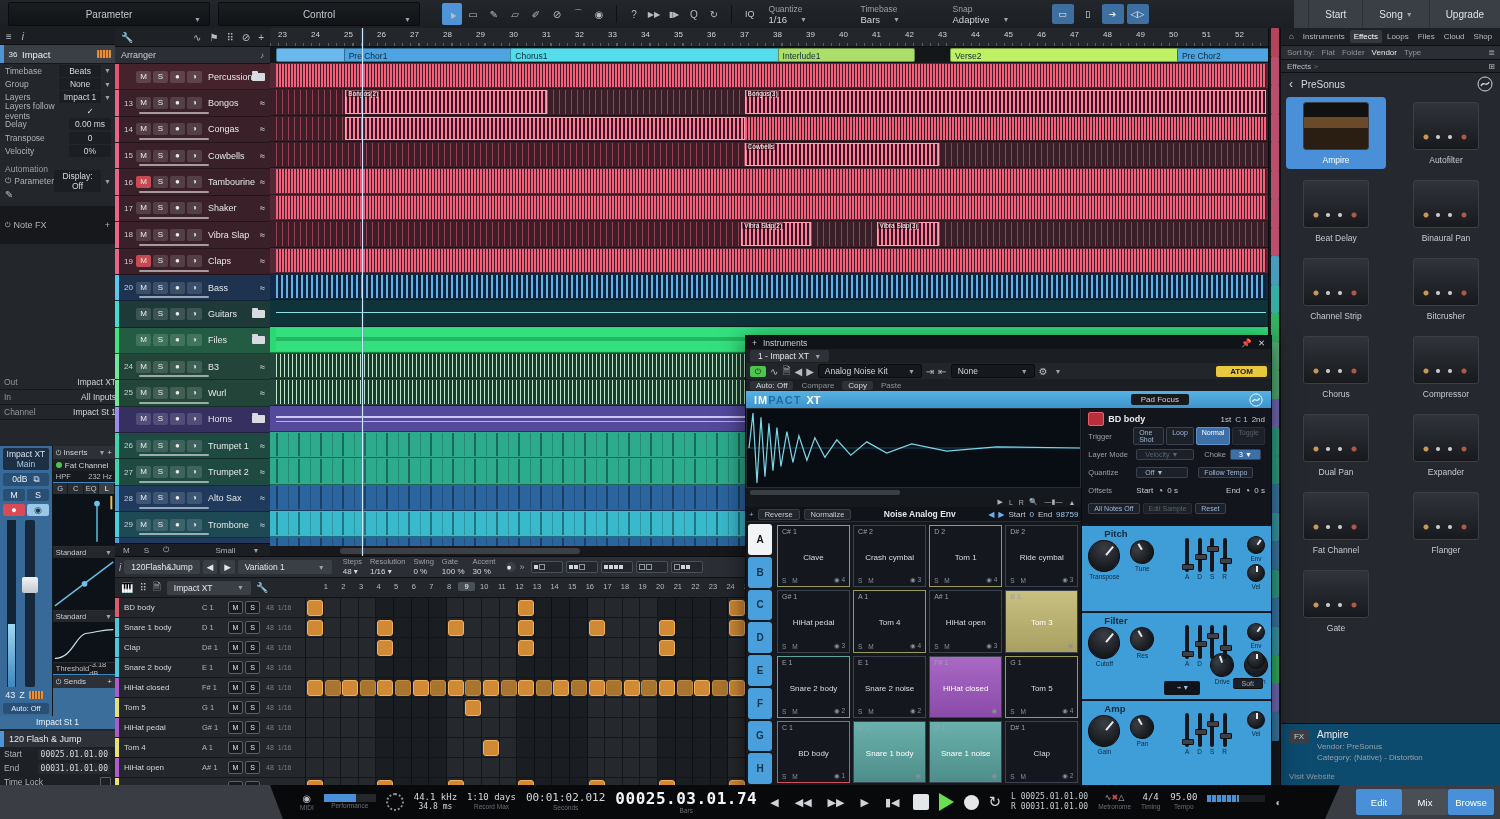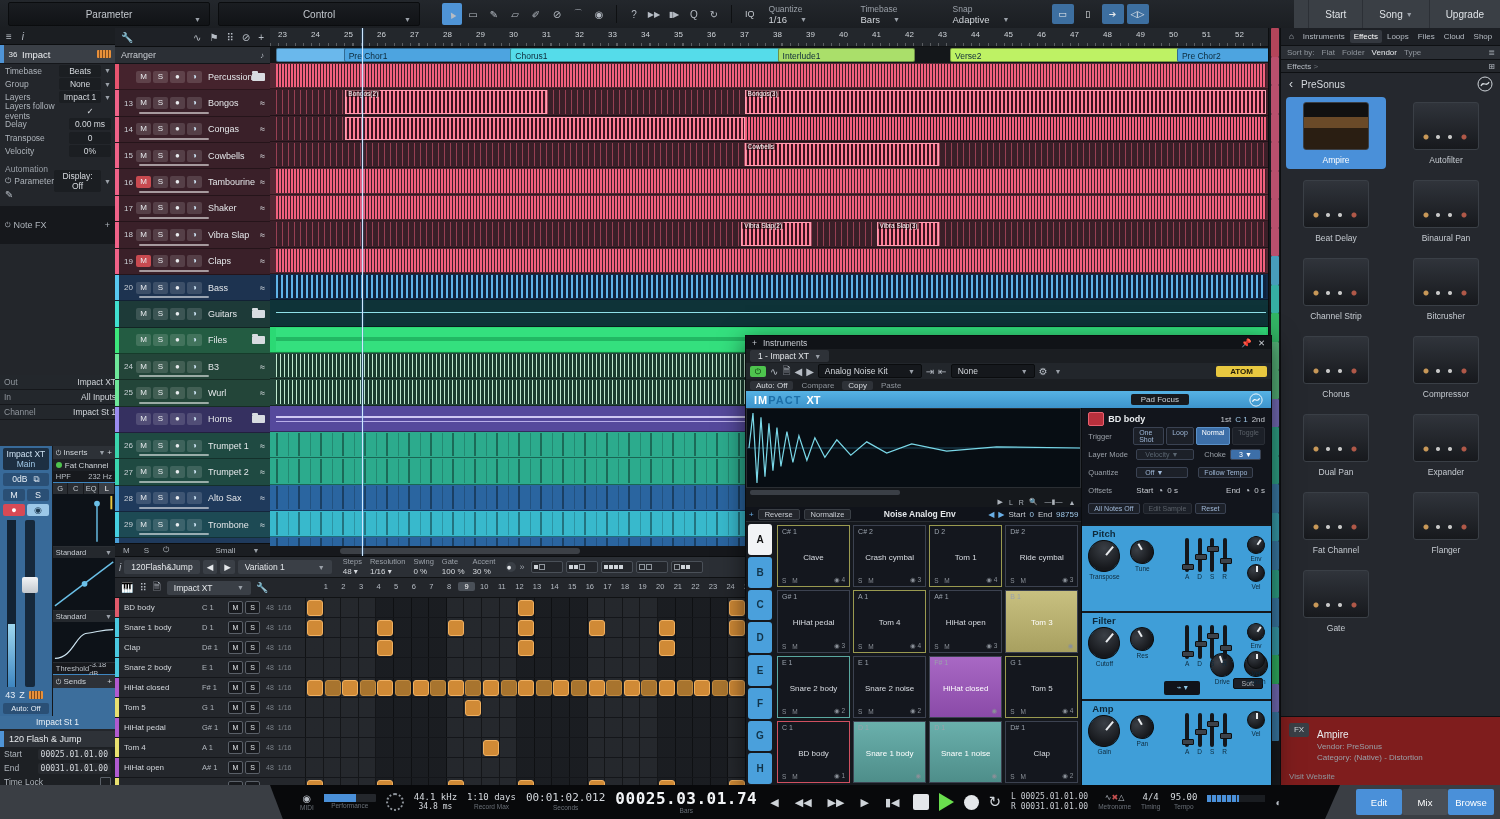--- a/index.html
+++ b/index.html
@@ -128,21 +128,21 @@
   #crumb{height:12px;display:flex;align-items:center;background:#23262b;padding:0 6px;font-size:8px;color:#b6bcc4;border-bottom:1px solid #0e1013;}
   #vendhd{height:22px;display:flex;align-items:center;padding:0 8px;color:#d6dadf;font-size:10px;gap:8px;}
   #tiles{flex:1;display:grid;grid-template-columns:1fr 1fr;align-content:start;justify-items:center;row-gap:6px;padding-top:2px;}
   .tile{width:96px;padding:5px 2px 4px;display:flex;flex-direction:column;align-items:center;gap:5px;border-radius:4px;}
   .tile .img{width:64px;height:46px;background:linear-gradient(#2a2d33,#17191d);border-radius:3px;border:1px solid #3a3f46;
     background-image:radial-gradient(circle at 12px 34px,#c89858 2px,transparent 3px),radial-gradient(circle at 24px 34px,#c8c8c8 1.5px,transparent 2.5px),radial-gradient(circle at 36px 34px,#c8c8c8 1.5px,transparent 2.5px),radial-gradient(circle at 50px 34px,#b05848 2px,transparent 3px),linear-gradient(#30343b,#17191d);}
   .tile .img.amp{background-image:linear-gradient(#111 0 30%,#6a4a28 30% 55%,#2a1e12 55%),radial-gradient(circle at 32px 38px,#e8a040 3px,transparent 4px);background-blend-mode:normal;}
   .tile .lb{font-size:8.5px;color:#c6cbd1;text-align:center;}
   .tile.sel{background:#4a90d9;}
   .tile.sel .lb{color:#fff;}
-  #binfo{height:56px;background:#7f1d1d;border-top:1px solid #0e1013;padding:12px 8px 0;position:relative;}
+  #binfo{height:56px;background:#0c4a6e;border-top:1px solid #0e1013;padding:5px 8px 0;position:relative;}
   #fxbadge{position:absolute;left:8px;top:6px;width:20px;height:14px;background:#3a3f46;border-radius:2px;color:#cfd4d9;text-align:center;line-height:14px;font-size:8px;}
   #binfo .nm{margin-left:28px;color:#e8ebee;font-size:10px;}
   #binfo .ln{margin-left:28px;color:#9aa0a8;font-size:8px;margin-top:2px;}
   #binfo .web{position:absolute;left:8px;bottom:4px;color:#8f959c;font-size:8px;}
   
   #pattern{left:115px;top:556px;width:630px;height:229px;background:#1e2126;border-top:1px solid #0c0e10;}
   #pt-hdr{height:20px;display:flex;align-items:center;background:#2b2f35;border-bottom:1px solid #101214;padding:0 4px;gap:3px;}
   .pt-box{background:#3a3f46;border-radius:2px;padding:2px 7px;color:#e4e7ea;font-size:8.5px;display:flex;align-items:center;}
   .pt-col{display:flex;flex-direction:column;margin-left:8px;line-height:1.15;}
   .pt-col .l{color:#9aa0a8;font-size:7.5px;}
@@ -211,21 +211,21 @@
   .pad.s-yellow{background:linear-gradient(#c8c080,#a8a060);color:#fff;}
   #im-right{width:189px;display:flex;flex-direction:column;border-left:1px solid #0a0c0e;}
   #samplepanel{height:110px;background:#12151c;padding:3px 6px;position:relative;font-size:8px;color:#c8ccd2;}
   .sp-row{display:flex;align-items:center;height:18px;gap:4px;}
   .sp-lab{width:44px;color:#9aa0a8;font-size:7.5px;}
   .sp-btn{background:#1c2028;border:1px solid #3a4252;border-radius:2px;padding:1px 5px;font-size:7px;color:#9fb8d8;}
   .sp-btn.on{background:#3d6fa8;color:#fff;border-color:#5a90c8;}
   .sp-btn.dis{color:#5a6068;border-color:#2a2e36;}
   .sp-dd{background:#1c2028;border:1px solid #3a4252;border-radius:2px;padding:1px 8px;font-size:7px;color:#9fb8d8;}
   #redchip{width:14px;height:12px;background:#b8303c;border:1px solid #e86070;border-radius:2px;}
-  .imsec{flex:1;background:#3f9ed8;border-top:2px solid #15181d;position:relative;padding:2px 10px;}
+  .imsec{flex:1;background:#3f9ed8;border-top:2px solid #15181d;position:relative;padding:2px 22px;}
   .imsec .ttl{font-size:9.5px;color:#0e2a3c;font-weight:bold;}
   .knobs{position:absolute;left:6px;top:14px;bottom:4px;display:flex;gap:10px;align-items:flex-start;}
   .knob{display:flex;flex-direction:column;align-items:center;gap:1px;}
   .knob .k{border-radius:50%;background:radial-gradient(circle at 35% 30%,#3a3f46,#16181c 70%);border:1px solid #0c0e10;position:relative;}
   .knob .k:after{content:"";position:absolute;left:50%;top:8%;width:1.5px;height:35%;background:#e8ebee;transform-origin:bottom;}
   .k-lg{width:30px;height:30px;}
   .k-md{width:22px;height:22px;}
   .k-sm{width:16px;height:16px;}
   .knob .kl{font-size:6.5px;color:#0e2a3c;}
   .adsr{position:absolute;right:44px;top:12px;display:flex;gap:8px;}

